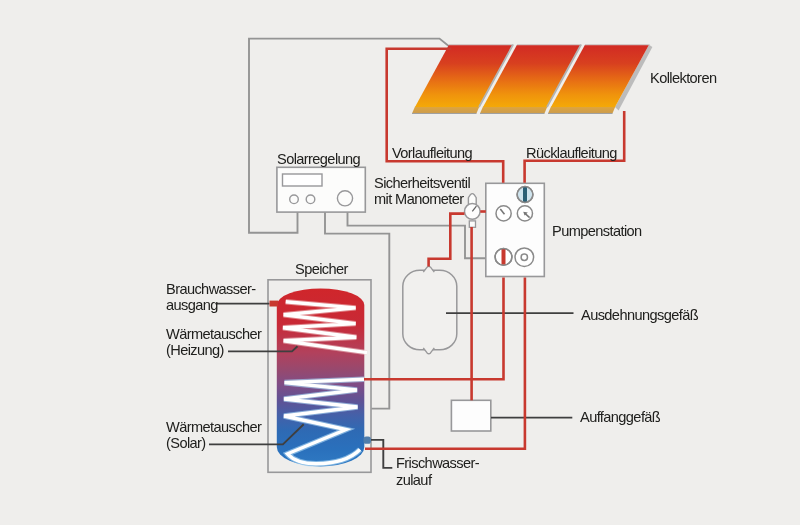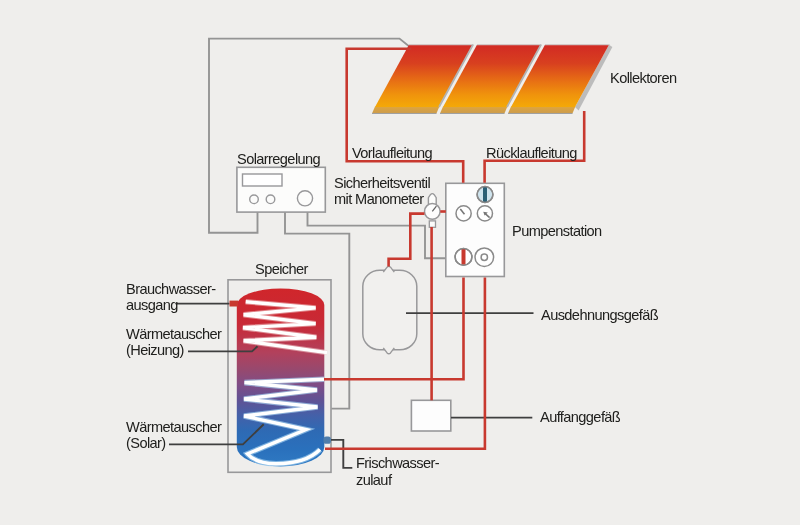--- a/index.html
+++ b/index.html
@@ -1,16 +1,16 @@
 <!DOCTYPE html>
 <html><head>
 <meta charset="utf-8">
 <style>
   html,body{margin:0;padding:0;background:#efeeec;}
-  #stage{position:relative;width:696px;height:525px;background:#4d7c0f;overflow:hidden;}
+  #stage{position:relative;width:696px;height:525px;background:#4d7c0f;overflow:hidden;margin-left:40px;}
   svg{position:absolute;left:0;top:0;}
   text{font-family:"Liberation Sans",sans-serif;fill:#20201e;}
 </style>
 </head>
 <body>
 <div id="stage">
 <svg width="800" height="525" viewBox="0 0 800 525">
   <defs>
     <linearGradient id="panelG" x1="0" y1="0" x2="0" y2="1">
       <stop offset="0" stop-color="#d22a24"></stop>

